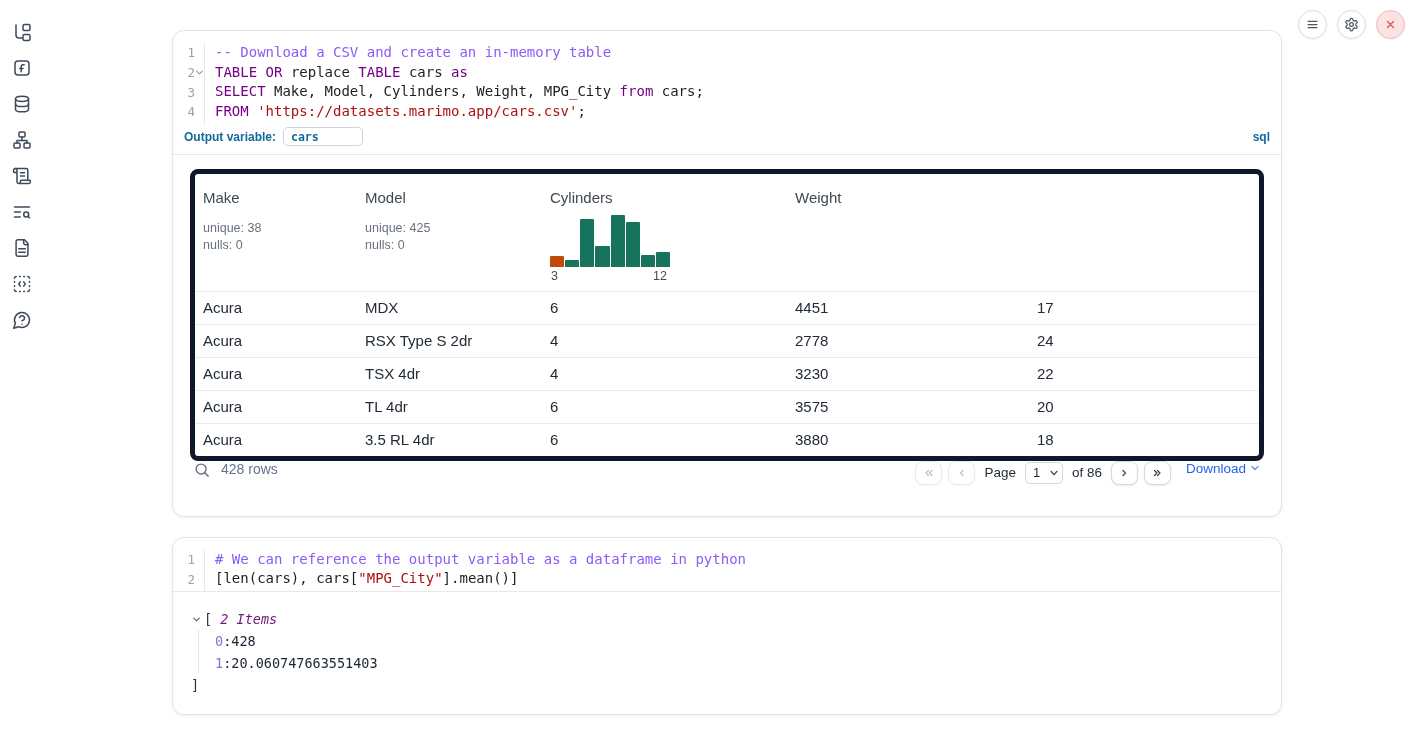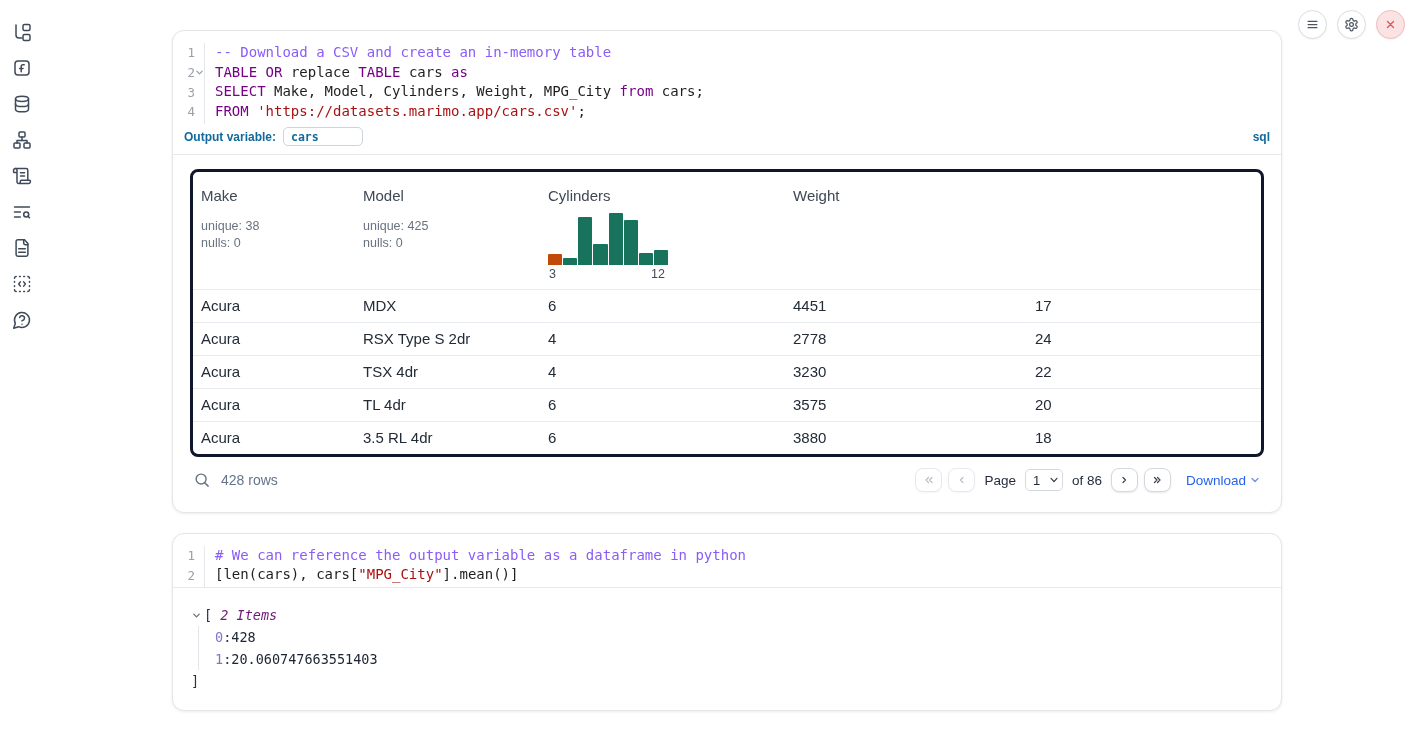--- a/index.html
+++ b/index.html
@@ -46,34 +46,34 @@
   .tok-plain   { color:#1f1f1f; }
 
   .editor-footer { display:flex; align-items:center; gap:7px; height:30px; padding:0 11px 4px 11px; }
   .ov-label { color:#11699c; font-weight:bold; font-size:12px; }
   .ov-input { width:80px; height:19px; border:1px solid #ccd4dd; border-radius:5px;
               font:bold 11.5px "DejaVu Sans Mono", monospace; color:#11699c; padding:0 7px; }
   .lang-badge { margin-left:auto; color:#11699c; font-weight:bold; font-size:12px; }
 
   
   .cell-output { padding:14px 17px 8px 17px; }
-  .table-card { border:3px solid #0f172a; border-radius:8px; overflow:hidden; }
+  .table-card { border:5px solid #0f172a; border-radius:8px; overflow:hidden; }
   .thead, .trow { display:grid; grid-template-columns:162px 185px 245px 242px auto; }
   .th { padding:15px 8px 8px 8px; }
   .th-name { font-size:15px; color:#3f4854; }
   .th-stats { margin-top:14px; font-size:12.5px; line-height:17px; color:#69727f; }
   .hist { width:120px; margin-top:9px; }
   .hist-bars { display:flex; align-items:flex-end; gap:1px; height:52px; }
   .hist-bar { flex:1; border-radius:1px 1px 0 0; }
   .hist-labels { display:flex; justify-content:space-between; padding:2px 3px 0 1px;
                  font-size:12.5px; color:#414b59; }
   .trow { border-top:1px solid #e7eaee; height:33px; align-items:center; }
   .td { padding-left:8px; font-size:15px; color:#222b36; }
 
-  .tfoot { display:flex; align-items:center; height:47px; padding:0 3px; }
+  .tfoot { display:flex; align-items:flex-start; height:47px; padding:0 3px; }
   .icon-btn { background:none; border:none; cursor:pointer; color:#6b7280;
               display:flex; align-items:center; }
   .icon-btn svg { width:18px; height:18px; }
   .row-count { margin-left:10px; font-size:14px; color:#64748b; }
   .pager { margin-left:auto; display:flex; align-items:center; gap:6px; }
   .pg-btn { width:27px; height:24px; border:1px solid #d4d9e0; border-radius:8px; background:#fff;
             box-shadow:0 1px 2px rgba(0,0,0,.09); display:flex; align-items:center;
             justify-content:center; color:#374151; cursor:pointer; }
   .pg-btn svg { width:12px; height:12px; }
   .pg-btn.disabled { color:#b8bec8; border-color:#e6e9ed; box-shadow:0 1px 2px rgba(0,0,0,.04); }

